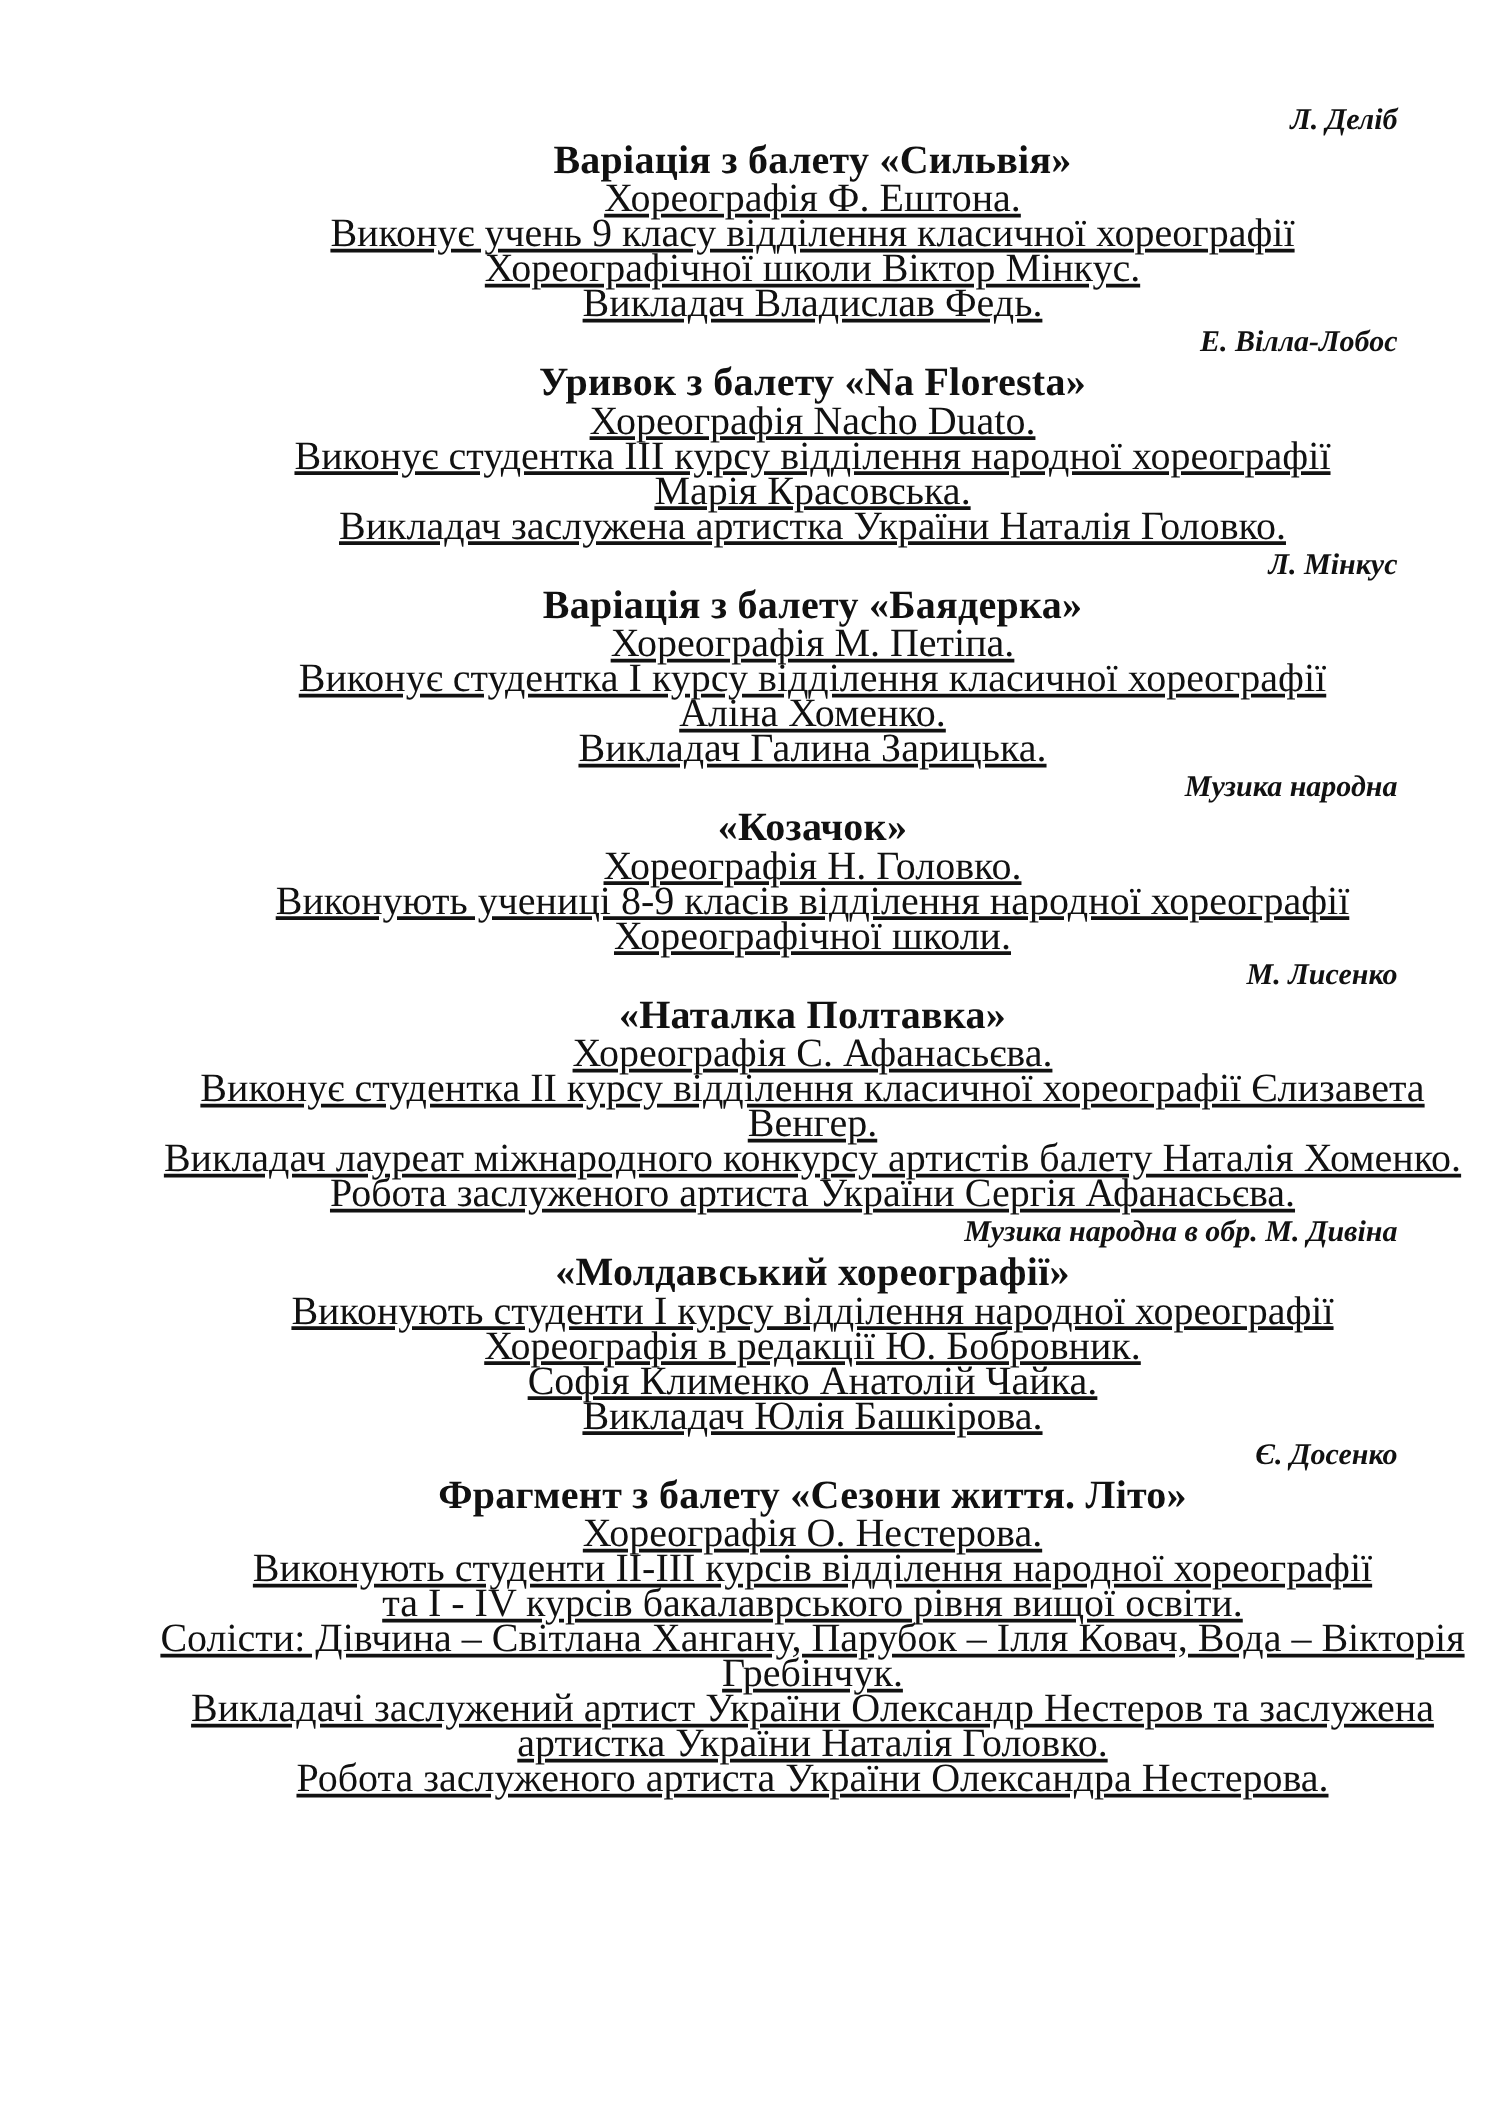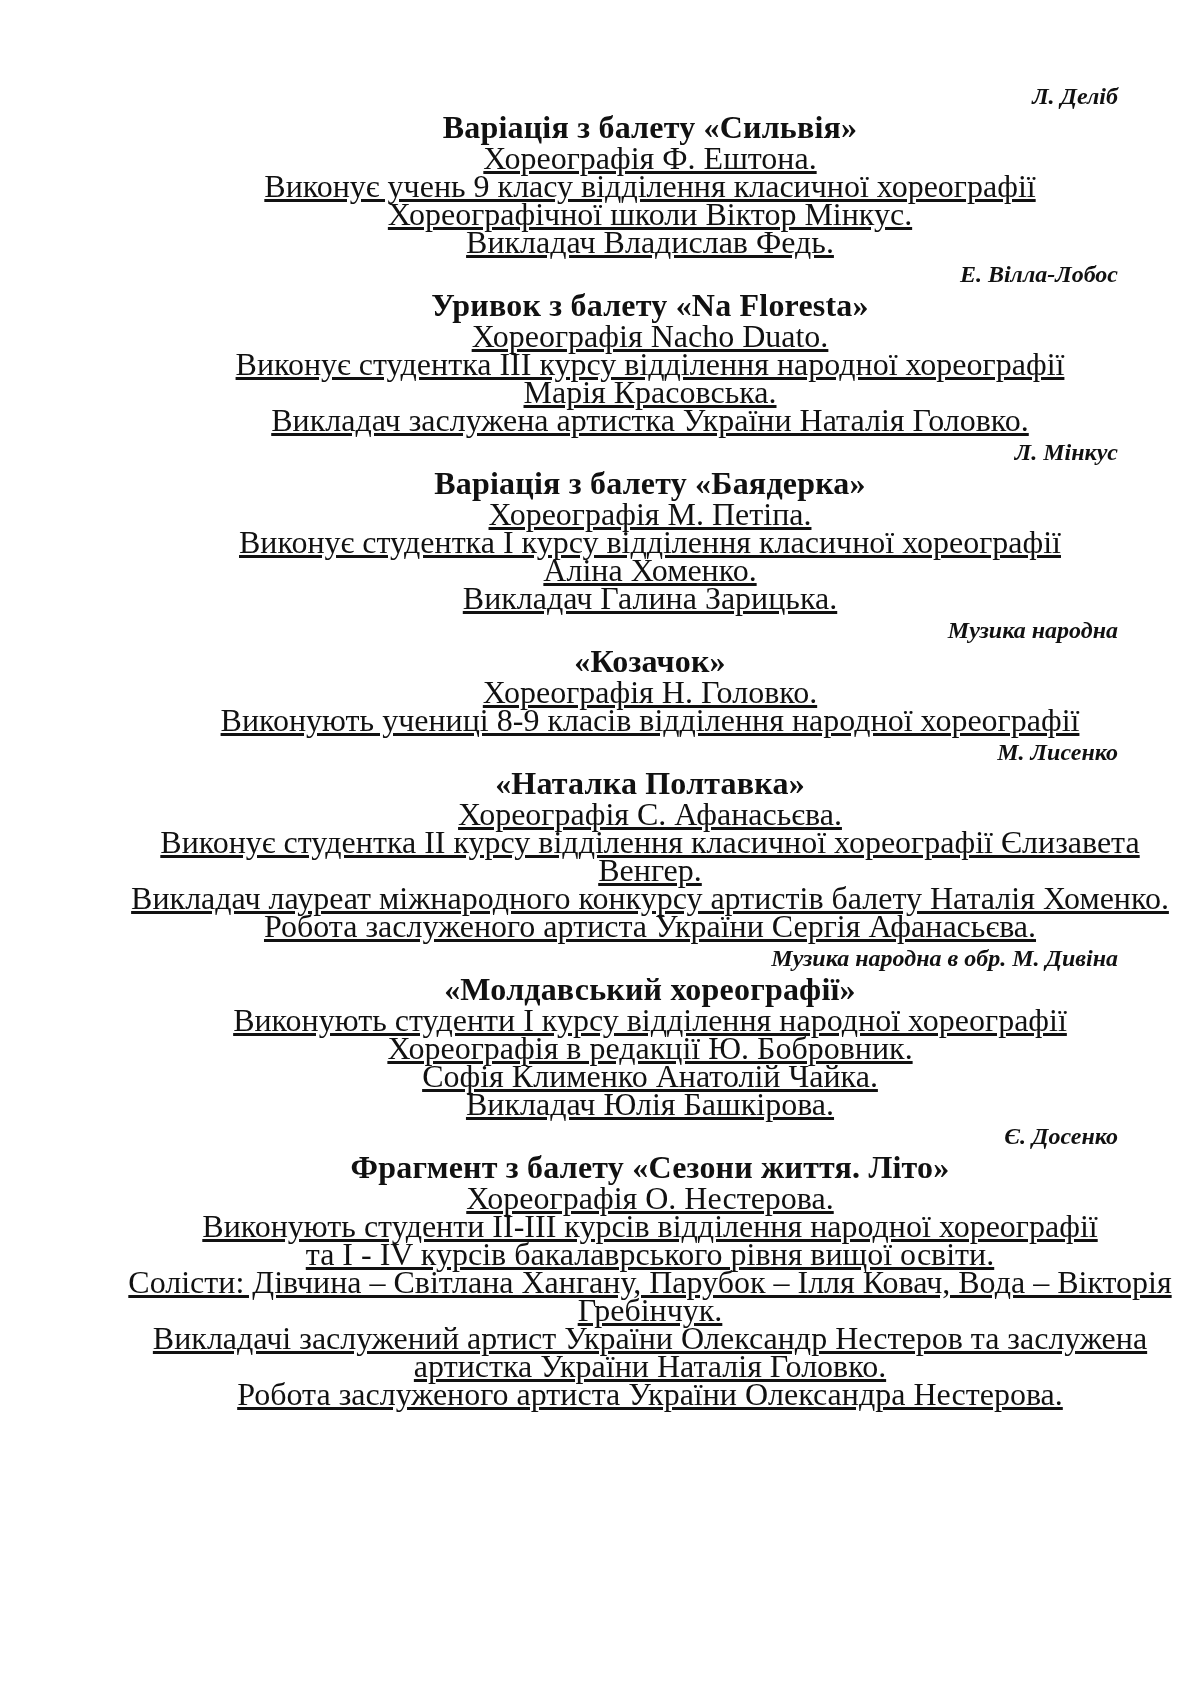--- a/index.html
+++ b/index.html
@@ -81,20 +81,21 @@
         <p class="line">Виконує студентка I курсу відділення класичної хореографії</p>
         <p class="line">Аліна Хоменко.</p>
         <p class="line">Викладач Галина Зарицька.</p>
       </section>
 
   <section class="block">
     <p class="composer">Музика народна</p>
     <h2 class="title">«Козачок»</h2>
   <p class="line">Хореографія Н. Головко.</p>
         <p class="line">Виконують учениці 8-9 класів відділення народної  хореографії</p>
+        <p class="line">Хореографічної школи.</p>
       </section>
 
   <section class="block">
     <p class="composer">М. Лисенко</p>
     <h2 class="title">«Наталка Полтавка»</h2>
   <p class="line">Хореографія С. Афанасьєва.</p>
         <p class="line">Виконує студентка II курсу відділення класичної хореографії Єлизавета Венгер.</p>
         <p class="line">Викладач лауреат міжнародного конкурсу артистів балету Наталія Хоменко.</p>
         <p class="line">Робота заслуженого артиста України Сергія Афанасьєва.</p>
       </section>

